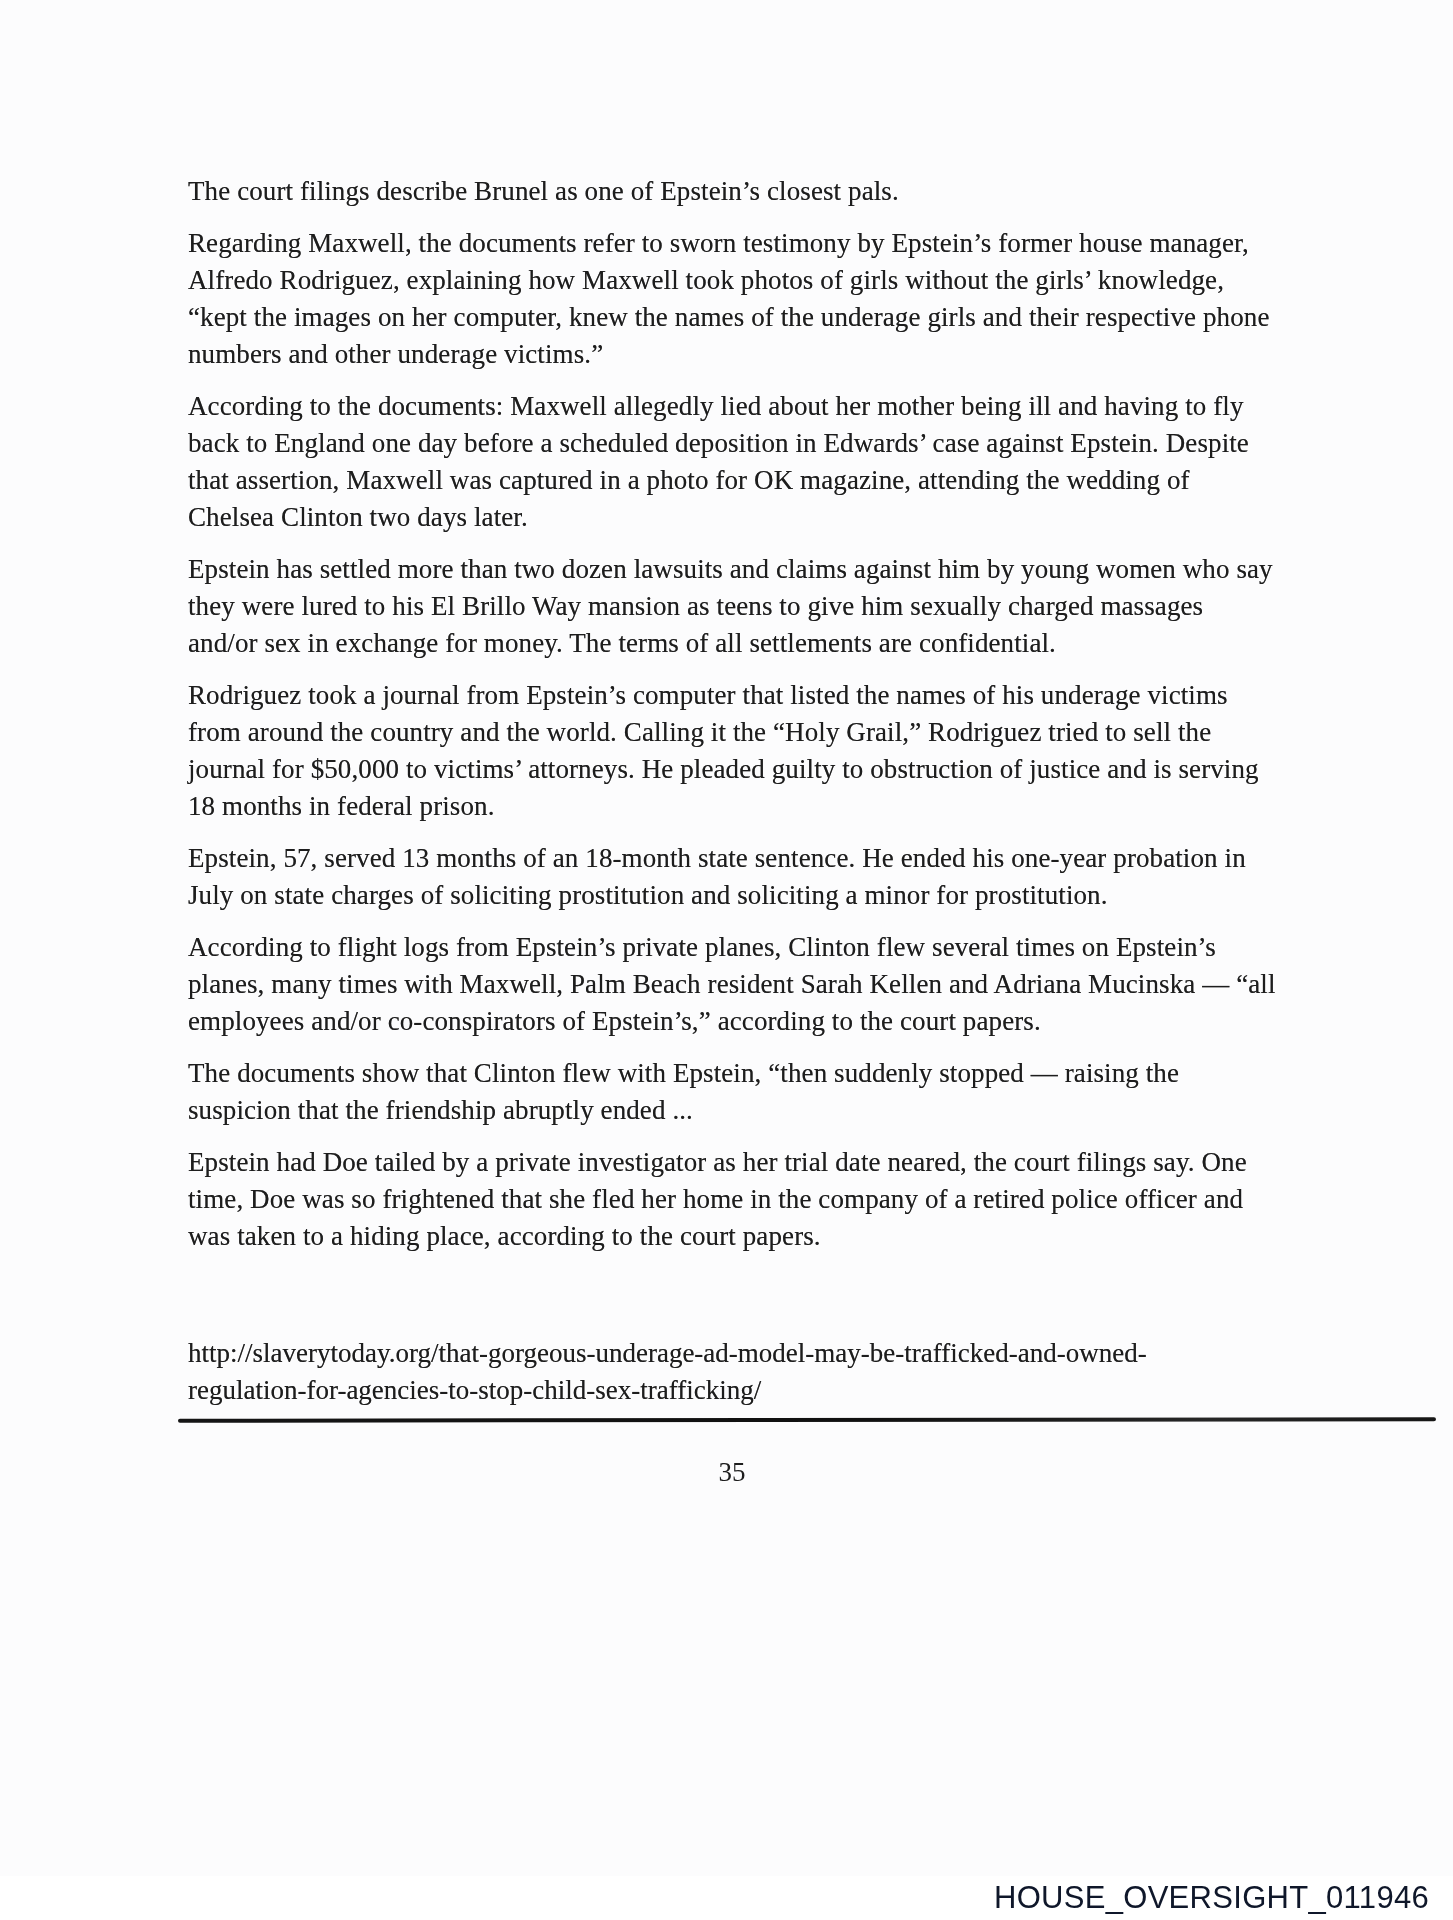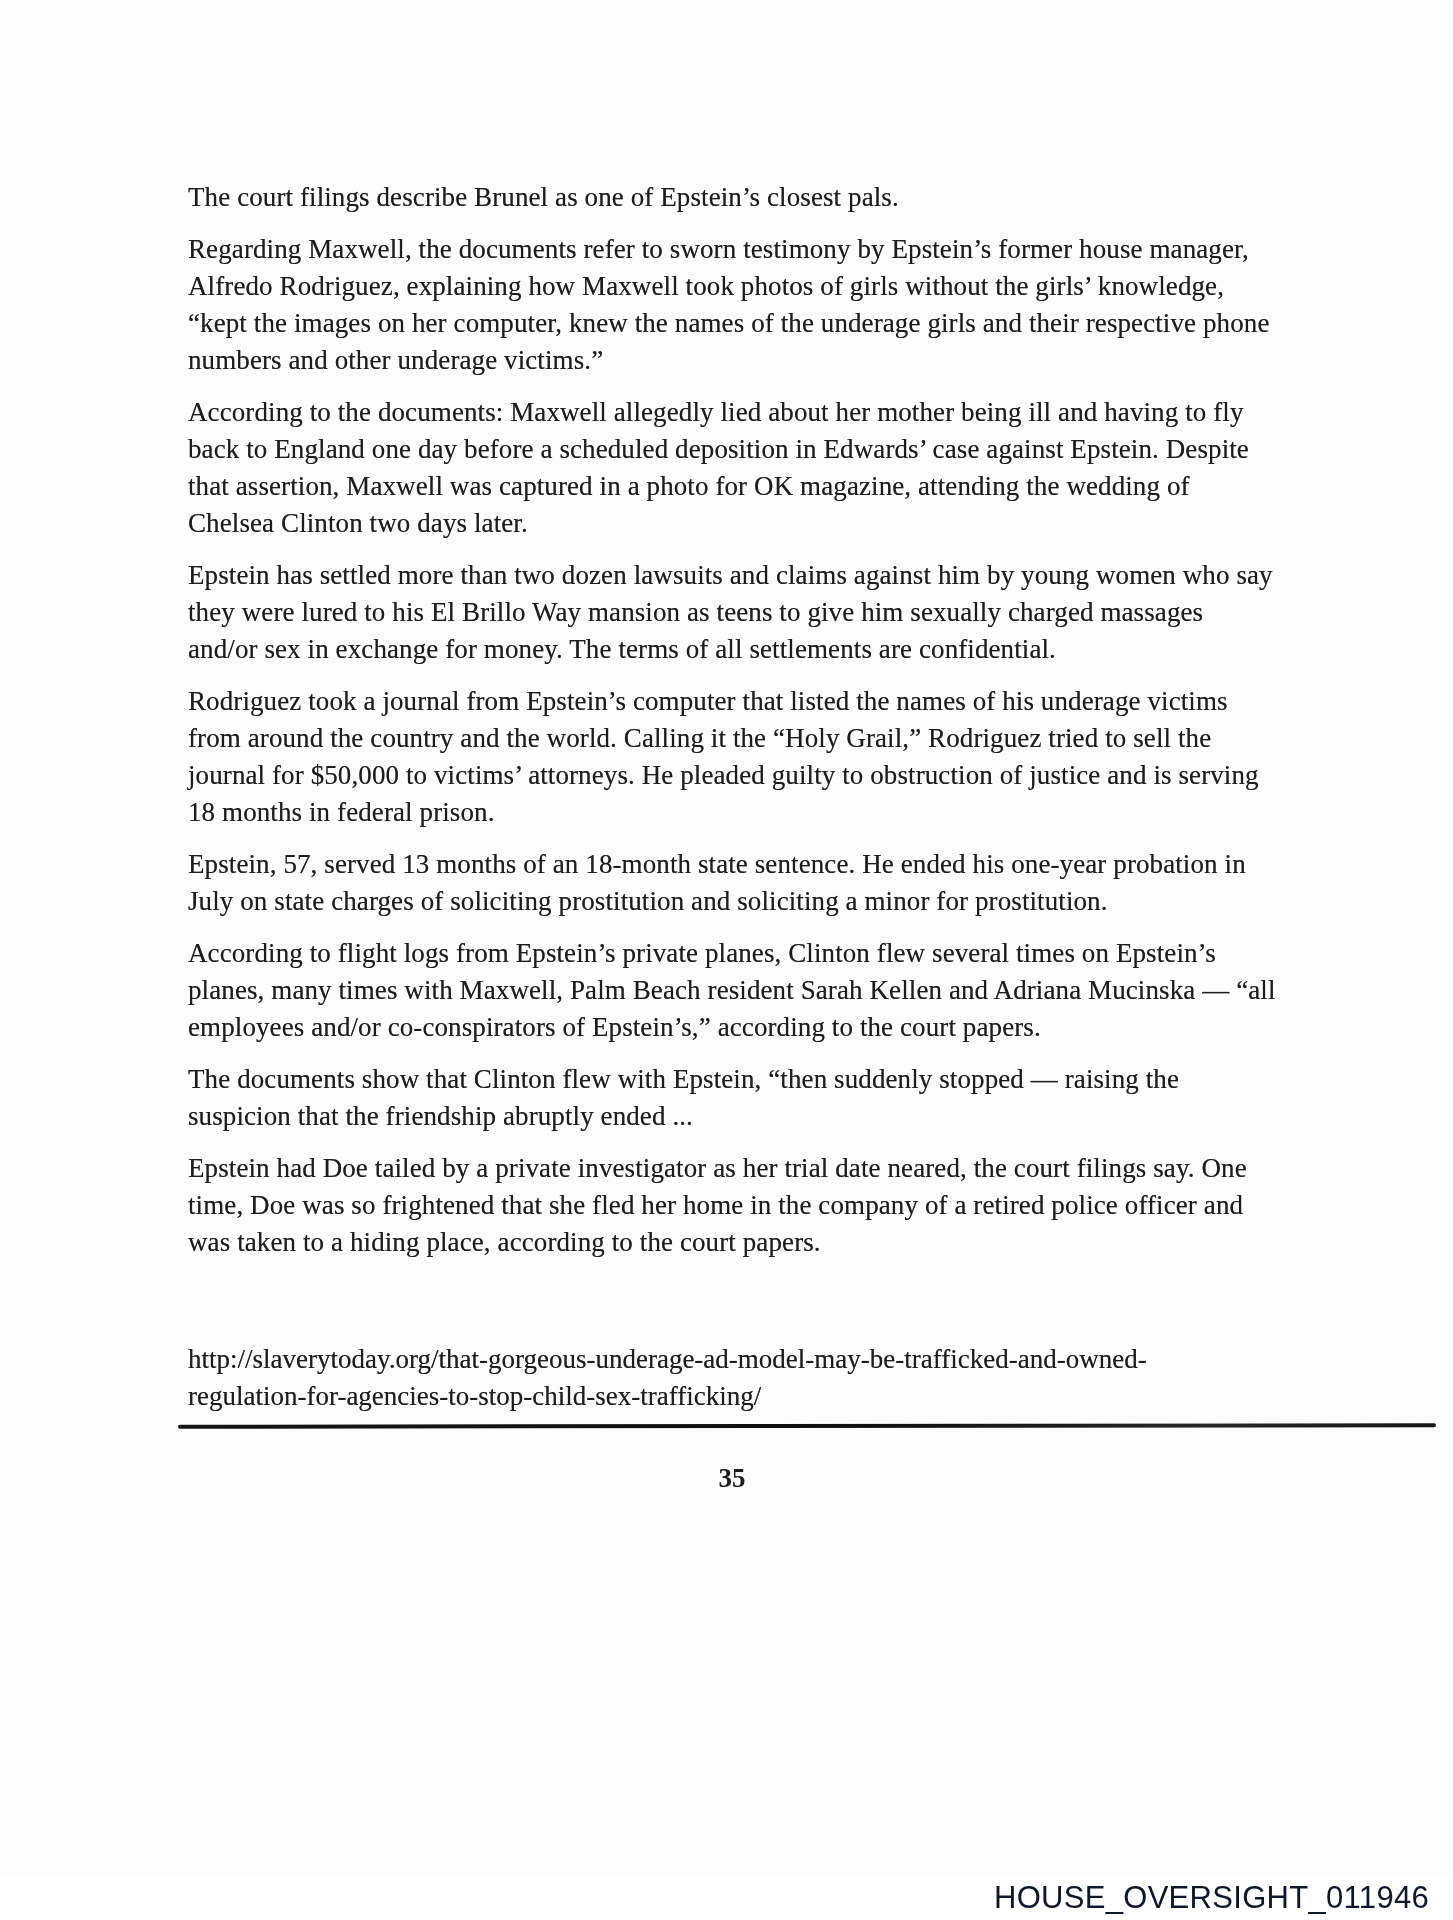--- a/index.html
+++ b/index.html
@@ -11,21 +11,21 @@
     position: relative;
     width: 1453px;
     height: 1920px;
     background: #fcfcfd;
     overflow: hidden;
     font-family: "Liberation Serif", serif;
     color: #1d1d1d;
   }
   .content {
     position: absolute;
-    top: 179px;
+    top: 173px;
     left: 188px;
     width: 1088px;
   }
   .para {
     margin: 0 0 15px 0;
     font-size: 27px;
     line-height: 37px;
     letter-spacing: 0.1px;
     text-shadow: 0 0 0.6px rgba(20,20,20,0.55);
   }
@@ -43,21 +43,20 @@
     height: 4px;
     background: linear-gradient(to right, #151515 0%, #101010 55%, #262626 82%, #161616 100%);
     border-radius: 2px;
     transform: rotate(-0.07deg);
   }
   .page-number {
     margin-top: 32px;
     text-align: center;
     font-size: 27px;
     line-height: 37px;
-    font-weight: bold;
   }
   .bates-band {
     position: absolute;
     left: 0;
     bottom: 0;
     width: 100%;
     height: 44px;
     background: #ffffff;
   }
   .bates {

